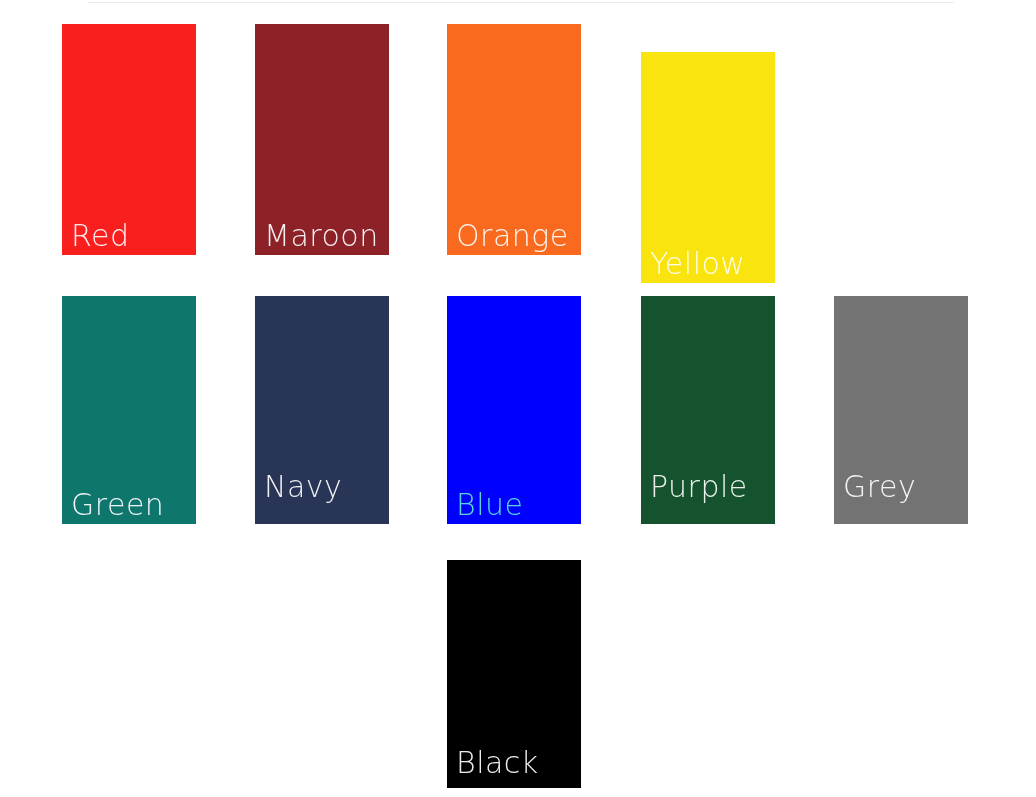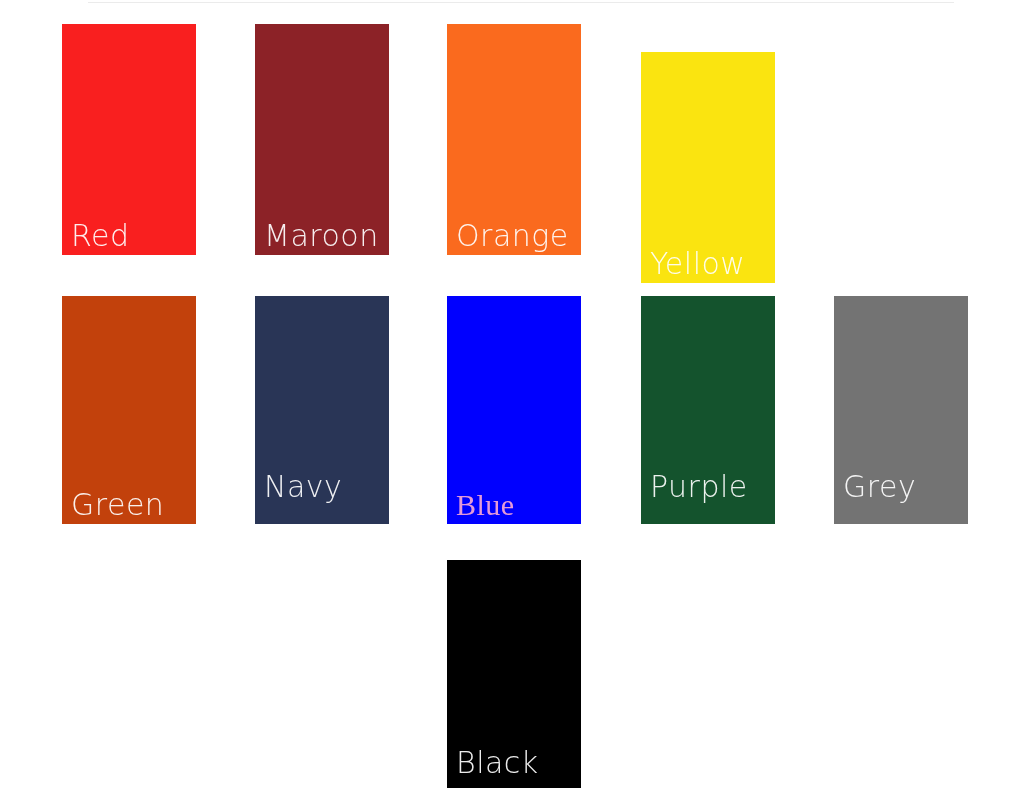--- a/index.html
+++ b/index.html
@@ -85,28 +85,28 @@
       </div>
       <div class="swatch" style="left: 255px; top: 24px; width: 134px; height: 231px; background: rgb(140, 34, 39);">
         <span class="swatch-label" style="color: rgb(255, 255, 255);">Maroon</span>
       </div>
       <div class="swatch" style="left: 447px; top: 24px; width: 134px; height: 231px; background: rgb(250, 106, 30);">
         <span class="swatch-label" style="color: rgb(255, 255, 255);">Orange</span>
       </div>
       <div class="swatch" style="left: 641px; top: 24px; width: 134px; height: 231px; background: rgb(250, 228, 16); margin-top: 28px;">
         <span class="swatch-label" style="color: rgb(255, 255, 255);">Yellow</span>
       </div>
-      <div class="swatch" style="left: 62px; top: 296px; width: 134px; height: 228px; background: #c2410c;">
+      <div class="swatch" style="left: 62px; top: 296px; width: 134px; height: 228px; background: #0f766e;">
         <span class="swatch-label" style="color: rgb(255, 255, 255);">Green</span>
       </div>
       <div class="swatch" style="left: 255px; top: 296px; width: 134px; height: 228px; background: rgb(41, 53, 86);">
         <span class="swatch-label raised" style="color: rgb(255, 255, 255);">Navy</span>
       </div>
       <div class="swatch" style="left: 447px; top: 296px; width: 134px; height: 228px; background: rgb(0, 0, 255);">
-        <span class="swatch-label" style="color: #f9a8d4; font-family: Liberation Serif, serif;">Blue</span>
+        <span class="swatch-label" style="color: #5eead4;">Blue</span>
       </div>
       <div class="swatch" style="left: 641px; top: 296px; width: 134px; height: 228px; background: #14532d;">
         <span class="swatch-label raised" style="color: rgb(255, 255, 255);">Purple</span>
       </div>
       <div class="swatch" style="left: 834px; top: 296px; width: 134px; height: 228px; background: #737373;">
         <span class="swatch-label raised" style="color: rgb(255, 255, 255);">Grey</span>
       </div>
       <div class="swatch" style="left: 447px; top: 560px; width: 134px; height: 228px; background: rgb(0, 0, 0);">
         <span class="swatch-label low" style="color: rgb(255, 255, 255);">Black</span>
       </div>

